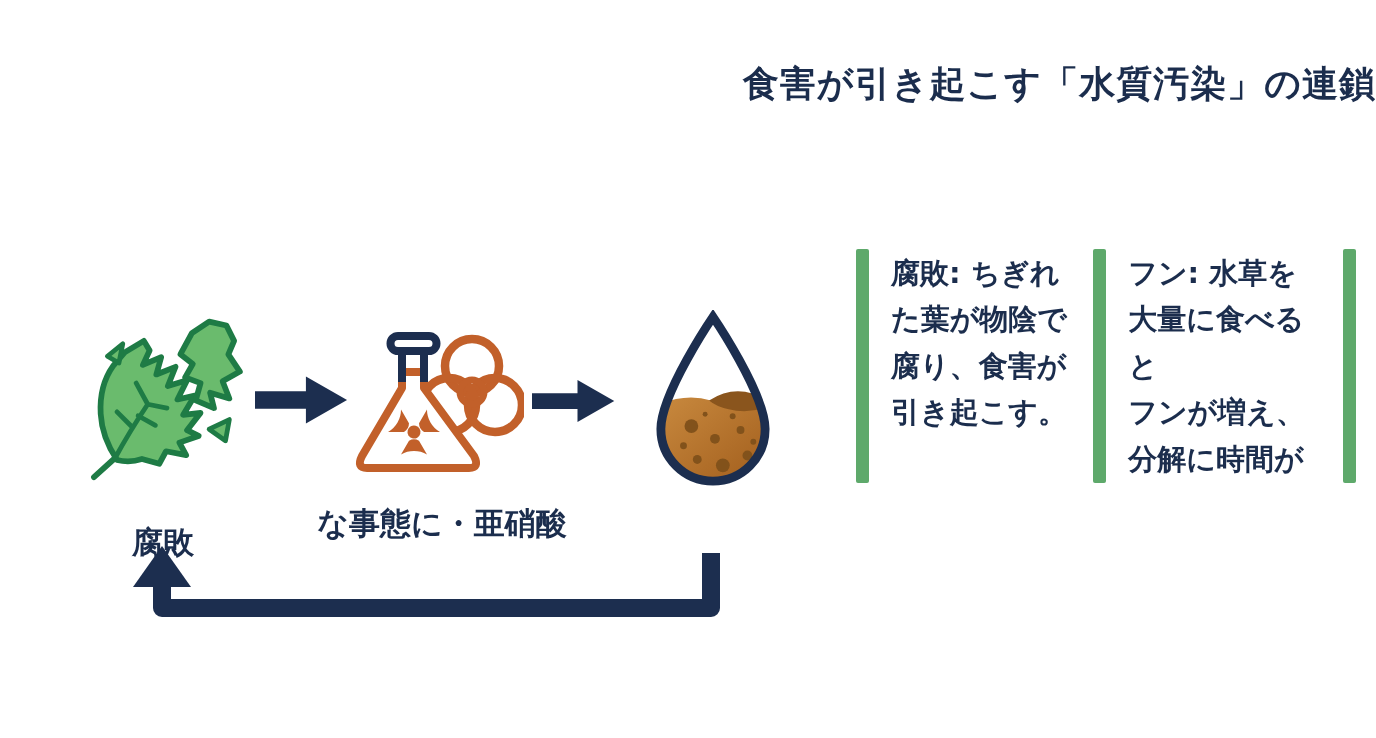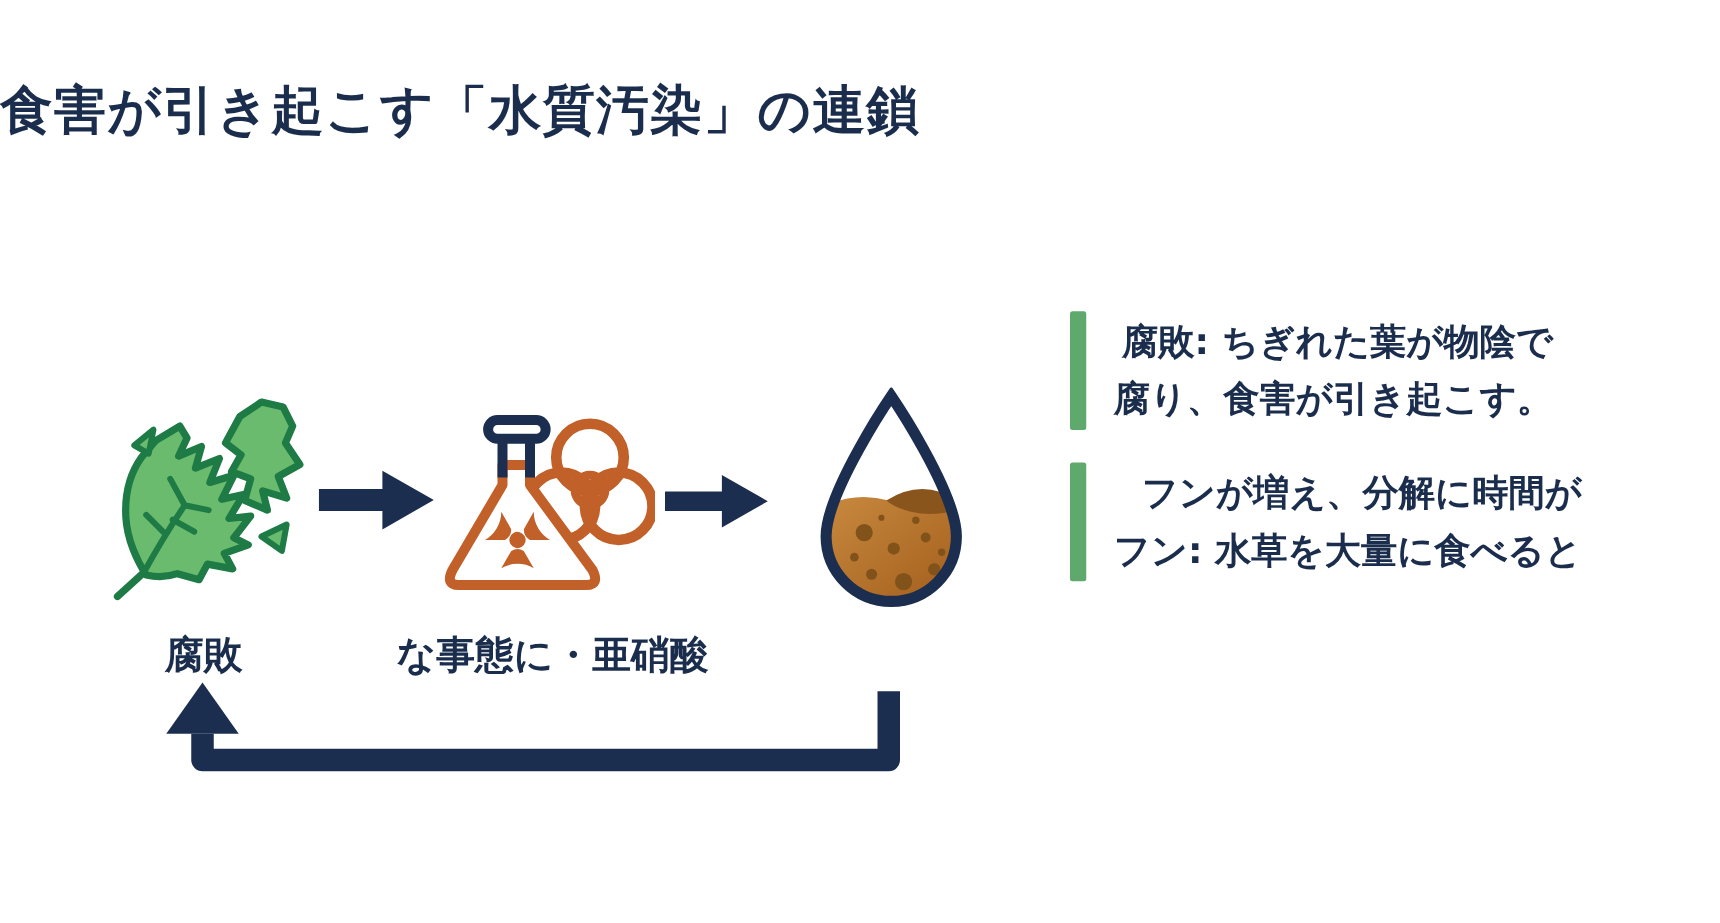--- a/index.html
+++ b/index.html
@@ -3,41 +3,41 @@
 <meta charset="utf-8">
 <style>
   html,body{margin:0;padding:0;background:#fff;}
   .stage{
     position:relative;width:1376px;height:738px;overflow:hidden;
     background:var(--background,#fff);
     font-family:"DejaVu Sans","Liberation Sans",sans-serif;
     color:var(--text-navy,#1b2d4d);
   }
   .title{
-    position:absolute;left:0;top:60px;width:100%;text-align:left;
-    font-size:42px;font-weight:800;letter-spacing:1px;margin:0;
+    position:absolute;left:0;top:60px;width:100%;text-align:right;
+    font-size:36px;font-weight:800;letter-spacing:1px;margin:0;
     color:var(--text-navy,#1b2d4d);
   }
   .icon{position:absolute;}
   .leaf-icon{left:86px;top:314px;width:158px;height:168px;}
   .flask-icon{left:354px;top:330px;width:170px;height:148px;}
   .drop-icon{left:654px;top:310px;width:118px;height:177px;}
   .arrow1{left:255px;top:373px;width:94px;height:54px;}
   .arrow2{left:532px;top:377px;width:84px;height:48px;}
   .loop-arrow{left:118px;top:542px;width:618px;height:84px;}
   .step-label{
     position:absolute;top:503px;height:42px;text-align:center;
     font-size:31px;font-weight:800;color:var(--text-navy,#1b2d4d);
   }
-  .label-1{left:103px;width:120px;}
+  .label-1{left:103px;width:120px;margin-top:19px;}
   .label-2{left:292px;width:300px;}
   .label-3{left:630px;width:160px;}
   .notes{
     position:absolute;left:856px;top:249px;width:500px;
-    display:flex;flex-direction:column;gap:26px;text-align:right;
+    display:flex;flex-direction:row;gap:26px;
   }
   .note{display:flex;align-items:stretch;}
   .note-bar{
     width:13px;border-radius:2px;flex:0 0 13px;
     background:var(--accent-green,#5ea96b);
   }
   .note-text{
     margin-left:22px;font-size:29px;font-weight:800;line-height:1.6;
     color:var(--text-navy,#1b2d4d);padding:1px 0;
   }
@@ -140,22 +140,22 @@
     <div class="note">
       <div class="note-bar"></div>
       <div class="note-text">
         <div>腐敗: ちぎれた葉が物陰で</div>
         <div>腐り、食害が引き起こす。</div>
       </div>
     </div>
     <div class="note">
       <div class="note-bar"></div>
       <div class="note-text">
+        <div>フン: 水草を大量に食べると</div>
         <div>フンが増え、分解に時間が</div>
-        <div>フン: 水草を大量に食べると</div>
       </div>
     </div>
     <div class="note">
       <div class="note-bar"></div>
     </div>
   </aside>
 
 </div>
 
 </body></html>

